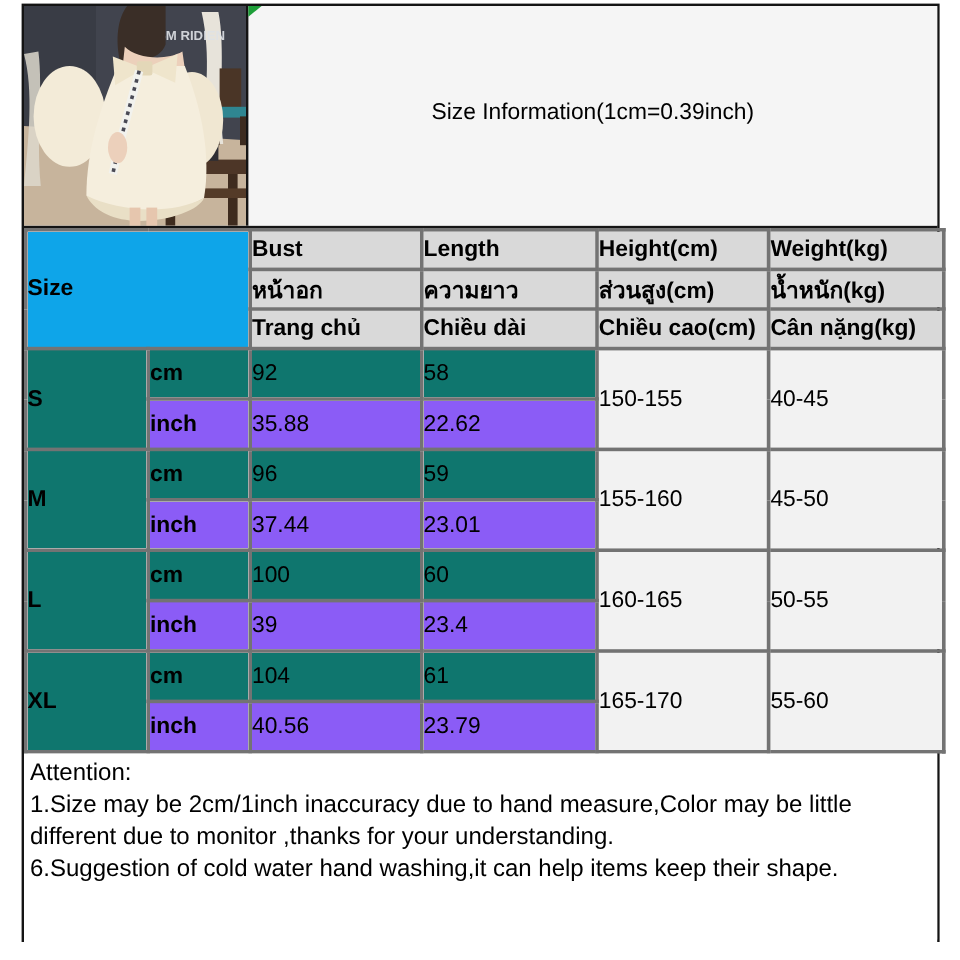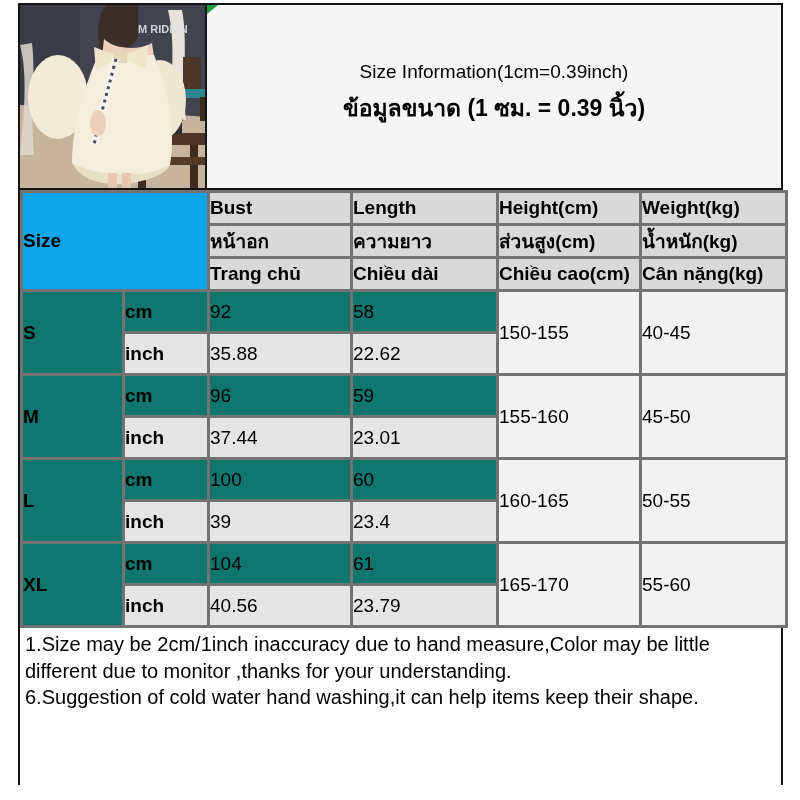--- a/index.html
+++ b/index.html
@@ -77,21 +77,21 @@
     font-size: 40px;
     font-weight: bold;
   }
   .cell-sizelabel {
     background: #d9d9d9;
     font-weight: bold;
     font-size: 20px;
   }
   .cell-unit { font-weight: bold; font-size: 19px; }
   .row-cm  td { background: #0f766e; }
-  .row-inch td { background: #e5e5e5; }
+  .row-inch td { background: #8b5cf6; }
   .cell-span { background: #f2f2f2 !important; font-weight: normal; }
   .cell-val { font-weight: normal; }
   
   .attention {
     height: 158px;
     background: #ffffff;
     padding: 3px 5px 0 5px;
     font-size: 20px;
     line-height: 1.33;
   }
@@ -151,21 +151,20 @@
 
         <ellipse cx="78" cy="118" rx="8" ry="13" fill="#ecd0bb"></ellipse>
 
         <rect x="88" y="168" width="9" height="17" fill="#e6c6ae"></rect>
         <rect x="102" y="168" width="9" height="17" fill="#e6c6ae"></rect>
       </svg>
     </div>
     <div class="corner-flag"></div>
     <div class="title-area">
       <div class="title-en">Size Information(1cm=0.39inch)</div>
-      <div class="title-th">ข้อมูลขนาด (1 ซม. = 0.39 นิ้ว)</div>
     </div>
   </div>
 
   <table class="size-table">
     <colgroup>
       <col style="width:102px">
         <col style="width:85px">
         <col style="width:143px">
       <col style="width:146px">
         <col style="width:143px">
@@ -244,17 +243,18 @@
       </tr>
       <tr class="body-row row-inch">
         <td class="cell-unit">inch</td>
         <td class="cell-val">40.56</td>
         <td class="cell-val">23.79</td>
       </tr>
     </tbody>
   </table>
 
   <div class="attention">
+    <p>Attention:</p>
     <p>1.Size may be 2cm/1inch inaccuracy due to hand measure,Color may be little different due to monitor ,thanks for your understanding.</p>
     <p>6.Suggestion of cold water hand washing,it can help items keep their shape.</p>
   </div>
 
 </div>
 
 </body></html>

